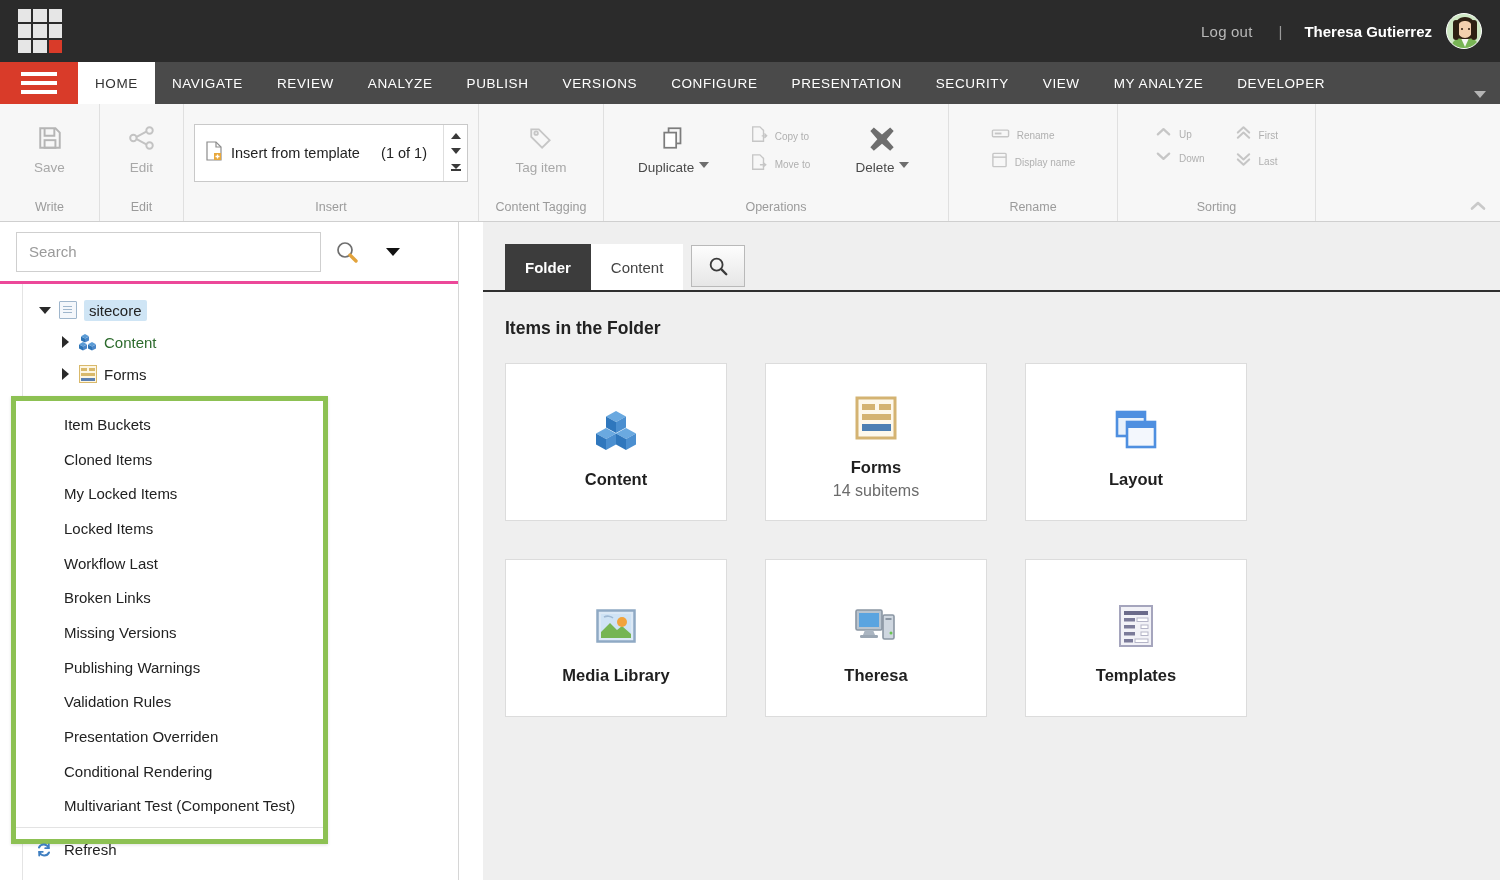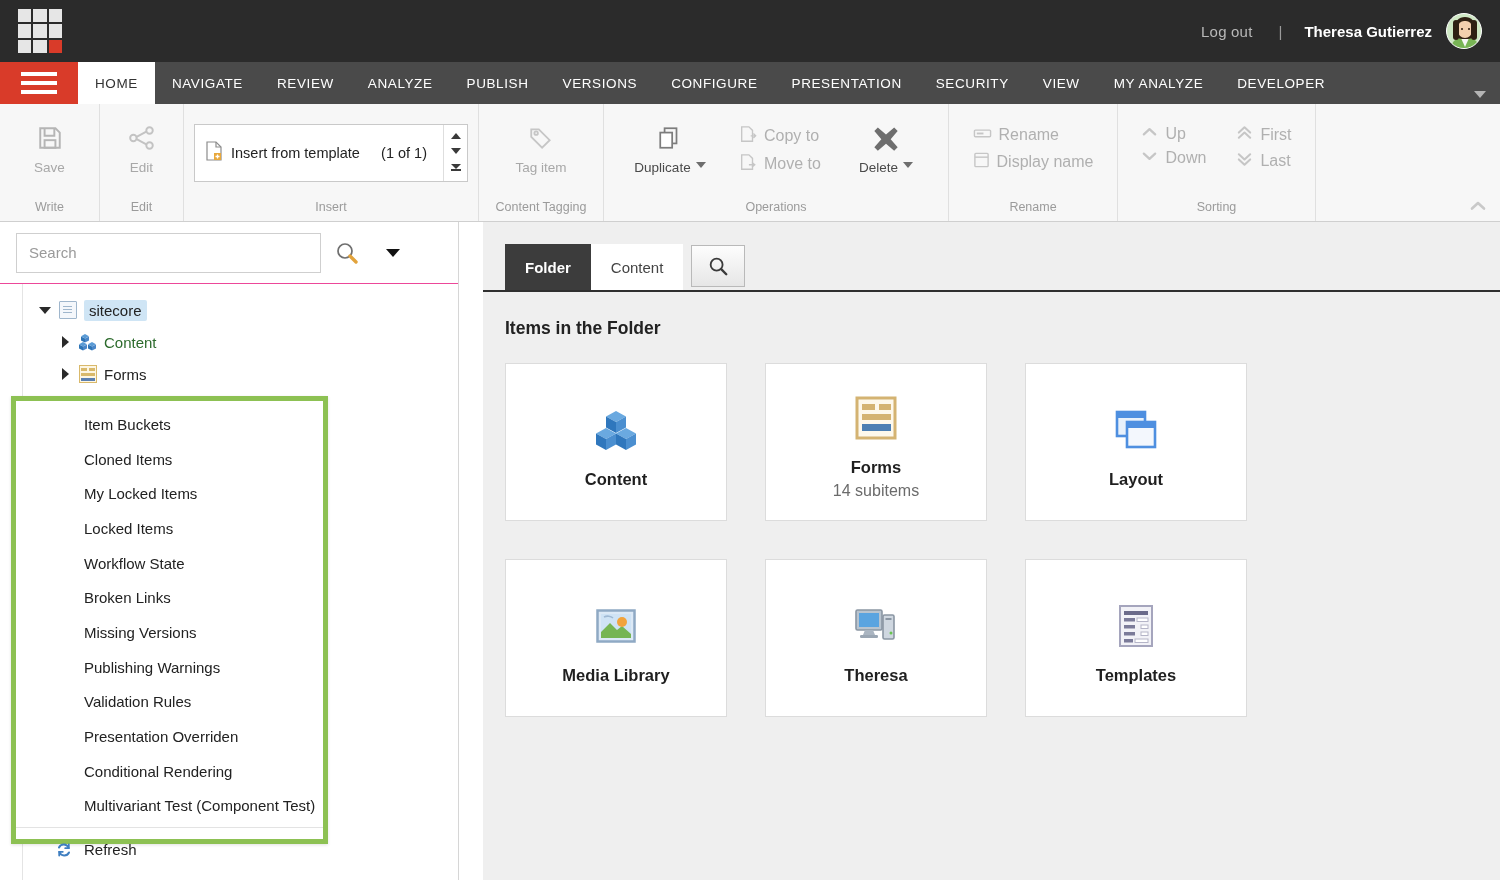--- a/index.html
+++ b/index.html
@@ -113,36 +113,36 @@
     flex-direction: column; align-items: center; justify-content: space-around; padding: 3px 0;
   }
   .sp-up { width:0;height:0;border-left:5px solid transparent;border-right:5px solid transparent;border-bottom:6px solid #3a3a3a; }
   .sp-dn { width:0;height:0;border-left:5px solid transparent;border-right:5px solid transparent;border-top:6px solid #3a3a3a; }
   .sp-last { position: relative; width: 10px; height: 9px; }
   .sp-last .b1 { position:absolute; top:0; width:0;height:0;border-left:5px solid transparent;border-right:5px solid transparent;border-top:5px solid #3a3a3a; }
   .sp-last .b2 { position:absolute; top:5px; left:0; width:10px;height:2px;background:#3a3a3a; }
 
   .stacked { display: flex; flex-direction: column; gap: 4px; padding-top: 12px; }
   .stacked-row { display: flex; align-items: center; gap: 7px; cursor: pointer; padding: 1px 6px; }
-  .stacked-row .lbl { font-size: 16px; color: #b0b0b0; }
+  .stacked-row .lbl { font-size: 10px; color: #b0b0b0; }
   .col { display: flex; flex-direction: column; gap: 4px; }
 
   .collapse-arrow {
     position: absolute; right: 12px; bottom: 6px; cursor: pointer;
     color: #c0c0c0; font-size: 16px; line-height: 1;
   }
 
   
   .leftpanel {
     position: absolute; left: 0; top: 222px; width: 459px; height: 658px;
     background: #ffffff; border-right: 1px solid #d6d6d6;
   }
   .searchrow {
     height: 62px; display: flex; align-items: center; gap: 0;
-    border-bottom: 1px solid #ec4899; padding: 0 16px;
+    border-bottom: 3px solid #ec4899; padding: 0 16px;
   }
   .searchbox {
     width: 305px; height: 40px; border: 1px solid #cfcfcf; background: #fff;
     font-size: 15px; color: #333; padding: 0 12px;
     font-family: "Liberation Sans", sans-serif;
   }
   .searchbox::placeholder { color: #9a9a9a; }
   .srch-icon { width: 52px; display: flex; align-items: center; justify-content: center; cursor: pointer; }
   .srch-caret {
     width: 40px; display: flex; align-items: center; justify-content: center; cursor: pointer;
@@ -174,21 +174,21 @@
 
   
   .ctxmenu {
     position: absolute; left: 11px; top: 396px; width: 317px; height: 448px;
     background: #ffffff; border: 5px solid #8dc153; box-shadow: 0 1px 3px rgba(0,0,0,.12);
     z-index: 40;
   }
   .ctx-list { padding: 6px 0 0 0; }
   .ctx-item {
     height: 34.7px; display: flex; align-items: center; gap: 10px;
-    padding-left: 18px; font-size: 15px; color: #222; cursor: pointer; margin-left: 20px;
+    padding-left: 18px; font-size: 15px; color: #222; cursor: pointer;
   }
   .ctx-item .ctx-ico { width: 20px; flex: none; display: flex; justify-content: center; }
   .ctx-sep { height: 1px; background: #e3e3e3; margin: 4px 0; }
 
   
   .main {
     position: absolute; left: 483px; top: 222px; width: 1041px; height: 658px;
     background: #efefef;
   }
   .tabs {
@@ -564,21 +564,21 @@
     <div class="ctx-item">
         <span class="ctx-ico"></span>
         <span>My Locked Items</span>
       </div>
     <div class="ctx-item">
         <span class="ctx-ico"></span>
         <span>Locked Items</span>
       </div>
     <div class="ctx-item">
         <span class="ctx-ico"></span>
-        <span>Workflow State</span>
+        <span>Workflow Last</span>
       </div>
     <div class="ctx-item">
         <span class="ctx-ico"></span>
         <span>Broken Links</span>
       </div>
     <div class="ctx-item">
         <span class="ctx-ico"></span>
         <span>Missing Versions</span>
       </div>
     <div class="ctx-item">

